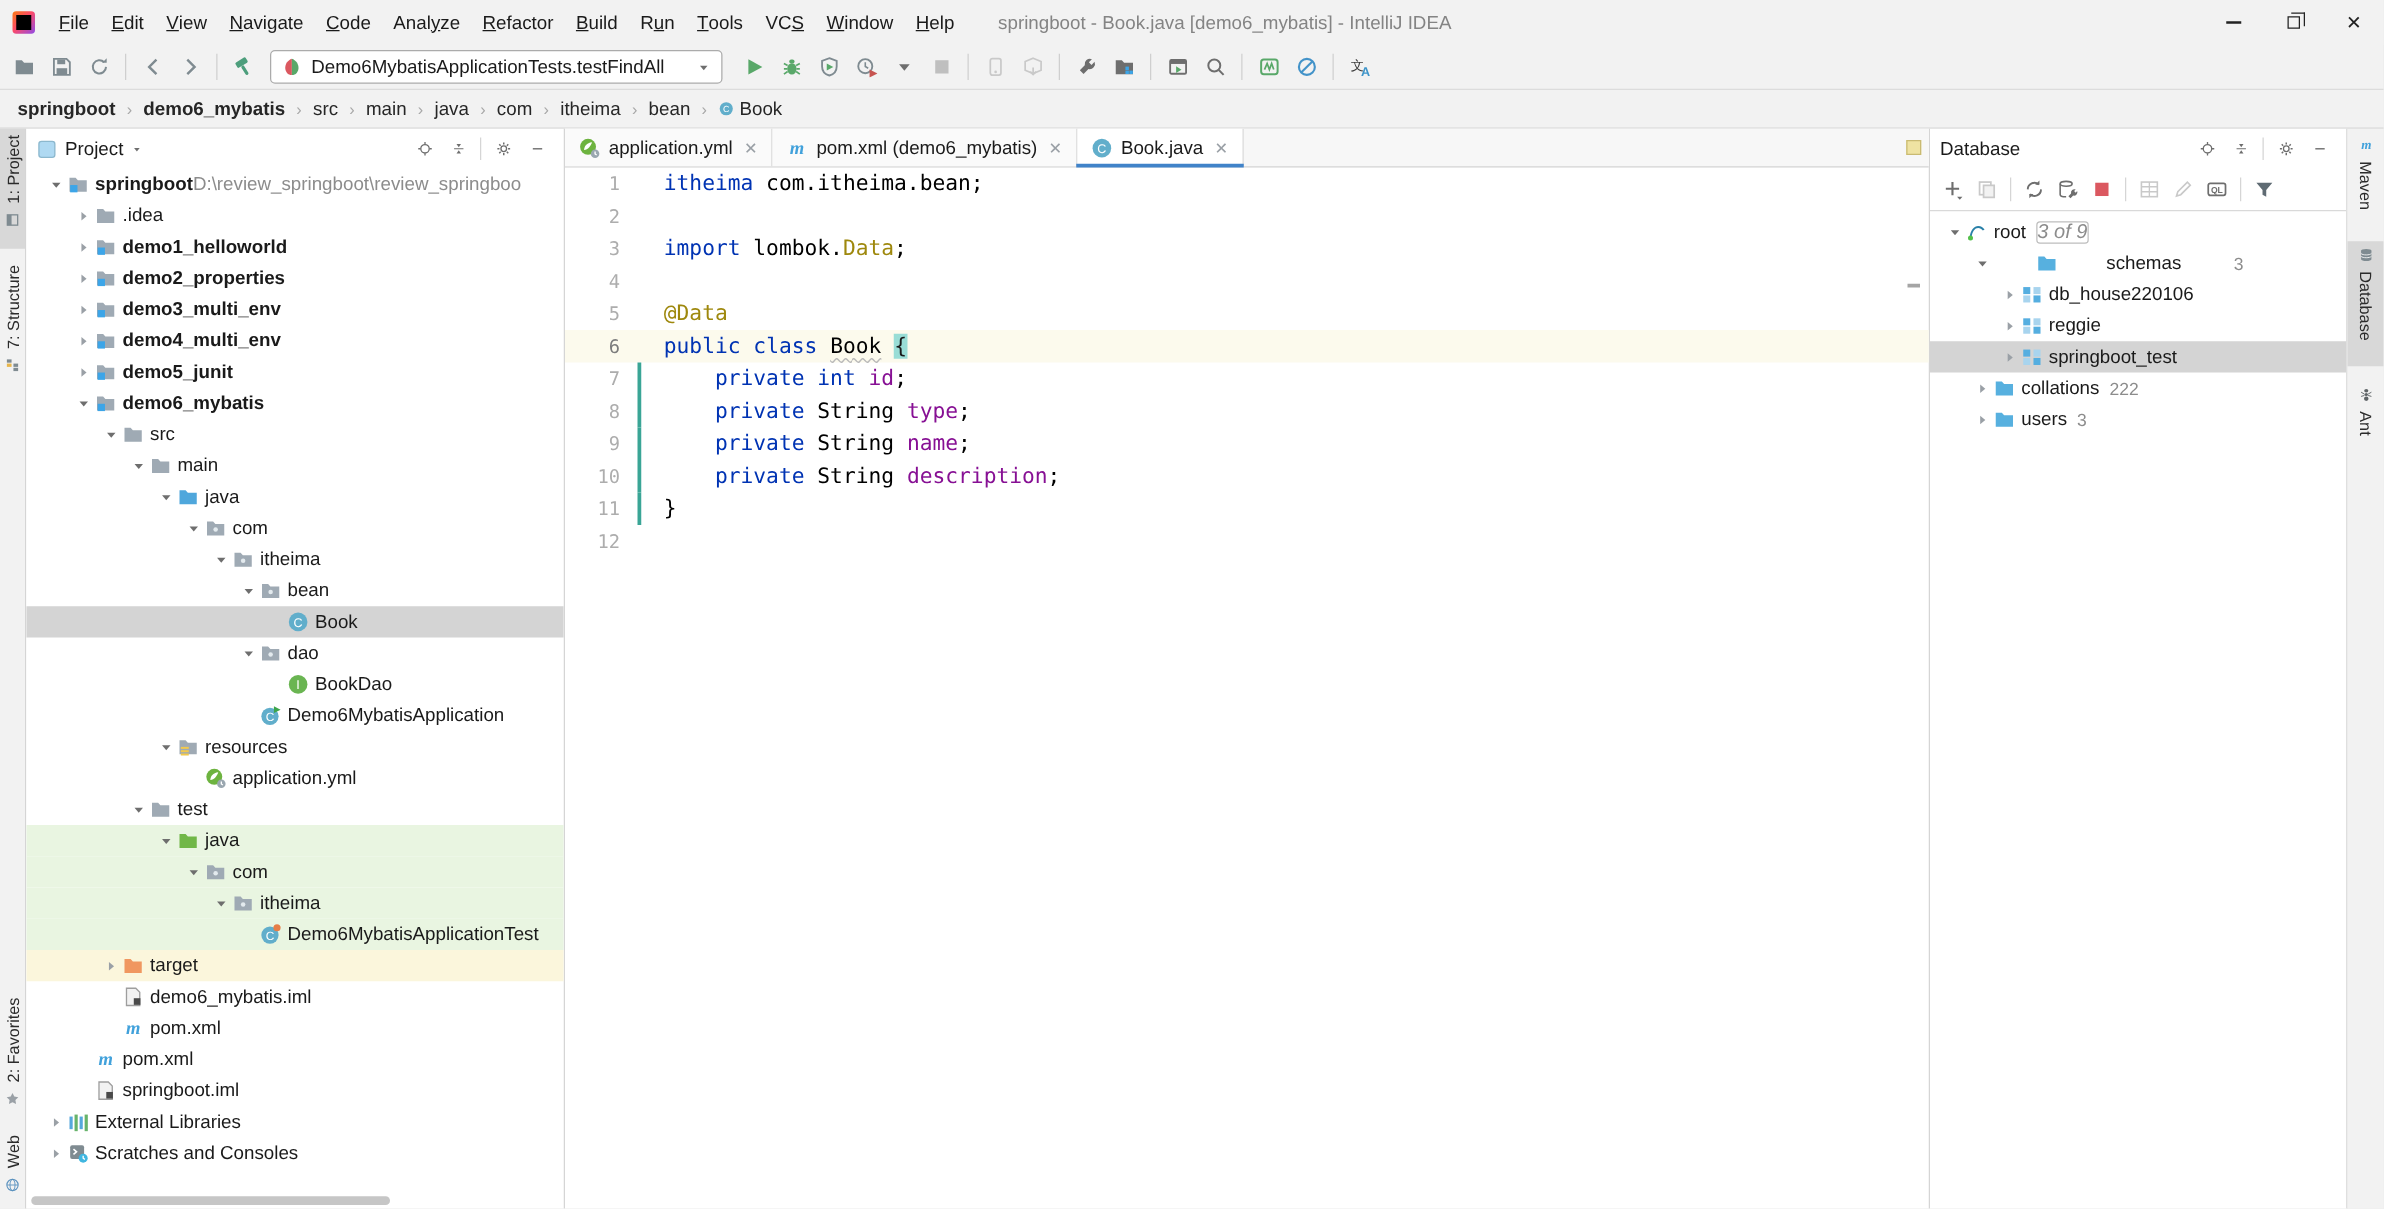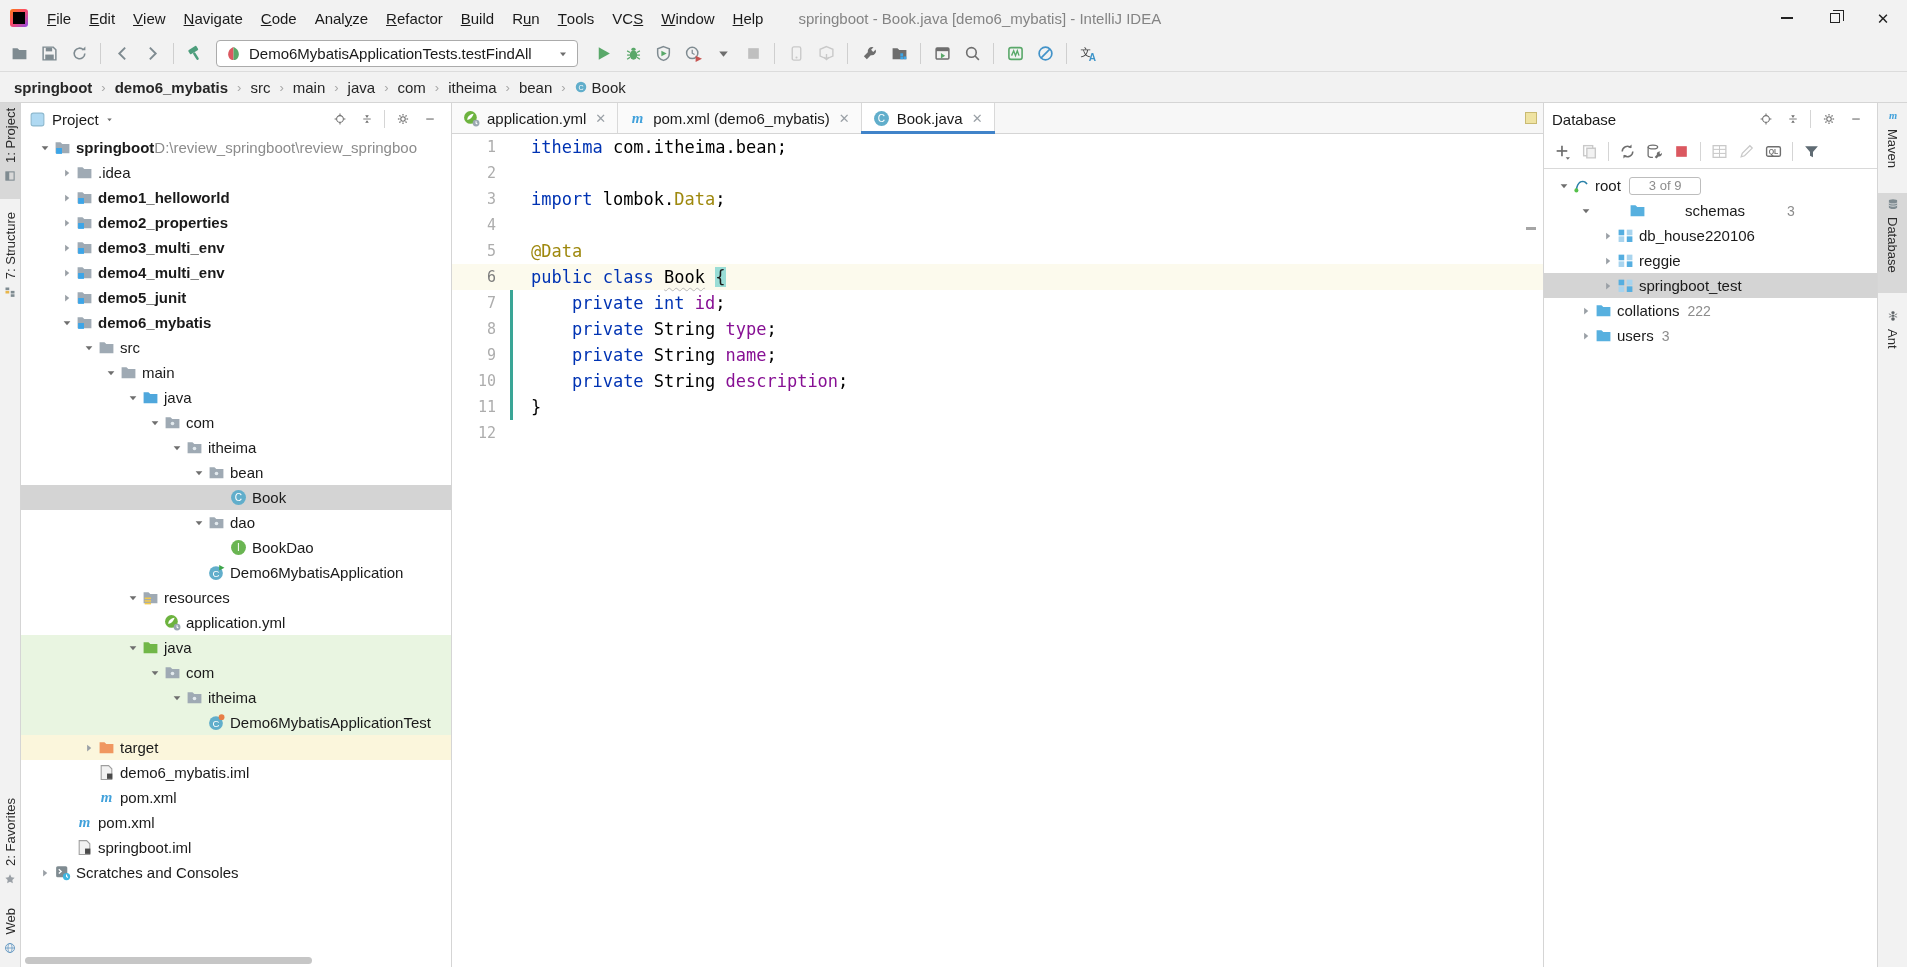--- a/index.html
+++ b/index.html
@@ -62,21 +62,21 @@
   #db-panel .tree { top:70px; }
   .tree-row { height:25px; display:flex; align-items:center; white-space:nowrap; font-size:15px; overflow:hidden; }
   .tree-row.sel { background:#D4D4D4; }
   .tree-row.bg-green { background:#E9F5E1; }
   .tree-row.bg-yellow { background:#FBF6DC; }
   .tree-row .chev { width:19px; height:16px; flex:none; display:flex; align-items:center; justify-content:center; }
   .tree-row .lbl { margin-left:5px; }
   .tree-row .lbl.bold { font-weight:bold; }
   .tree-row .extra { color:#8C8C8C; margin-left:0; }
   .tree-row .count { color:#8C8C8C; margin-left:8px; font-size:14px; }
-  .badge { margin-left:8px; font-size:13px; color:#8C8C8C; border:1px solid #BDBDBD; border-radius:3px; padding:0 19px; line-height:16px; }
+  .badge { margin-left:8px; font-size:16px; color:#8C8C8C; border:1px solid #BDBDBD; border-radius:3px; padding:0 0; line-height:16px;font-style:italic; }
   #proj-hscroll { position:absolute; bottom:3px; left:4px; width:287px; height:7px; border-radius:4px; background:#C6C6C6; }
 
   
   #db-toolbar { height:34px; display:flex; align-items:center; padding:0 5px; border-bottom:1px solid #D9D9D9; }
   .dbt-btn { width:27px; height:26px; display:flex; align-items:center; justify-content:center; }
   .dbt-sep { width:1px; height:19px; background:#D5D5D5; margin:0 5px; }
 
   
   #editor { position:absolute; left:452px; top:0; bottom:0; width:1092px; background:#fff; border-right:1px solid #D5D5D5; }
   #tabbar { height:31px; display:flex; background:#F7F7F7; border-bottom:1px solid #D5D5D5; }
@@ -755,20 +755,33 @@
             <span class="ic">
               <svg viewBox="0 0 16 16">
                 <circle cx="7" cy="7" r="6" fill="#6DB33F"></circle>
                 <path d="M4 9.5c0-3 2-5.5 6-6-1 3-3 5.5-6 6z" fill="#fff"></path>
                 <circle cx="12.3" cy="12.3" r="3.2" fill="#9AA7B0"></circle>
                 <path d="M12.3 10.6v1.8l1.2.8" stroke="#fff" stroke-width="1" fill="none"></path>
               </svg>
             </span>
             <span class="lbl">application.yml</span>
           </div>
+          <div class="tree-row" style="padding-left: 80px;">
+            <span class="chev ic sm">
+              <svg viewBox="0 0 16 16">
+                <path d="M3.5 5.5h9L8 11z" fill="#6E6E6E"></path>
+              </svg>
+            </span>
+            <span class="ic">
+              <svg viewBox="0 0 16 16">
+                <path d="M1.5 3h4.6l1.7 1.8h6.7v8.7H1.5z" fill="#9FAAB4"></path>
+              </svg>
+            </span>
+            <span class="lbl">test</span>
+          </div>
           <div class="tree-row bg-green" style="padding-left: 102px;">
             <span class="chev ic sm">
               <svg viewBox="0 0 16 16">
                 <path d="M3.5 5.5h9L8 11z" fill="#6E6E6E"></path>
               </svg>
             </span>
             <span class="ic">
               <svg viewBox="0 0 16 16">
                 <path d="M1.5 3h4.6l1.7 1.8h6.7v8.7H1.5z" fill="#71B748"></path>
               </svg>
@@ -857,20 +870,36 @@
           </div>
           <div class="tree-row" style="padding-left: 36px;">
             <span class="chev"></span>
             <span class="ic">
               <svg viewBox="0 0 16 16">
                 <path d="M3 1.5h7l3 3v10H3z" fill="#F2F2F2" stroke="#9E9E9E"></path>
                 <rect x="8.5" y="9" width="5" height="5" fill="#4A4A4A"></rect>
               </svg>
             </span>
             <span class="lbl">springboot.iml</span>
+          </div>
+          <div class="tree-row" style="padding-left: 14px;">
+            <span class="chev ic sm">
+              <svg viewBox="0 0 16 16">
+                <path d="M5.5 3.5L11 8l-5.5 4.5z" fill="#9AA0A6"></path>
+              </svg>
+            </span>
+            <span class="ic">
+              <svg viewBox="0 0 16 16">
+                <rect x="1.5" y="4" width="2.4" height="9.5" fill="#56A8DC"></rect>
+                <rect x="5.3" y="2.5" width="2.4" height="12.5" fill="#67B36B"></rect>
+                <rect x="9.1" y="4" width="2.4" height="9.5" fill="#56A8DC"></rect>
+                <rect x="12.9" y="2.5" width="2.4" height="12.5" fill="#67B36B"></rect>
+              </svg>
+            </span>
+            <span class="lbl">External Libraries</span>
           </div>
           <div class="tree-row" style="padding-left: 14px;">
             <span class="chev ic sm">
               <svg viewBox="0 0 16 16">
                 <path d="M5.5 3.5L11 8l-5.5 4.5z" fill="#9AA0A6"></path>
               </svg>
             </span>
             <span class="ic">
               <svg viewBox="0 0 16 16">
                 <rect x="2" y="2" width="10.5" height="10.5" rx="1.5" fill="#7F8B91"></rect>

